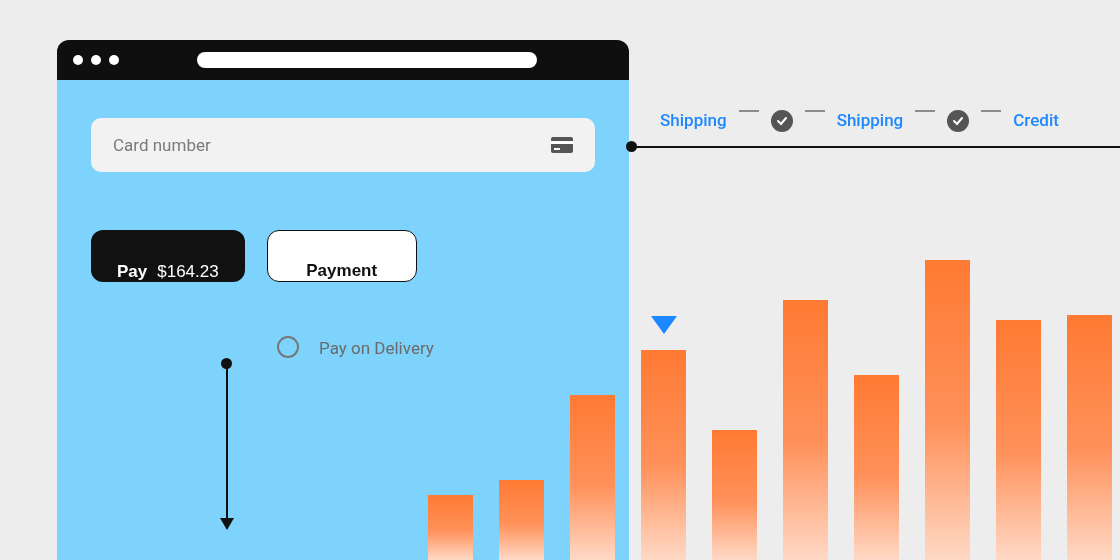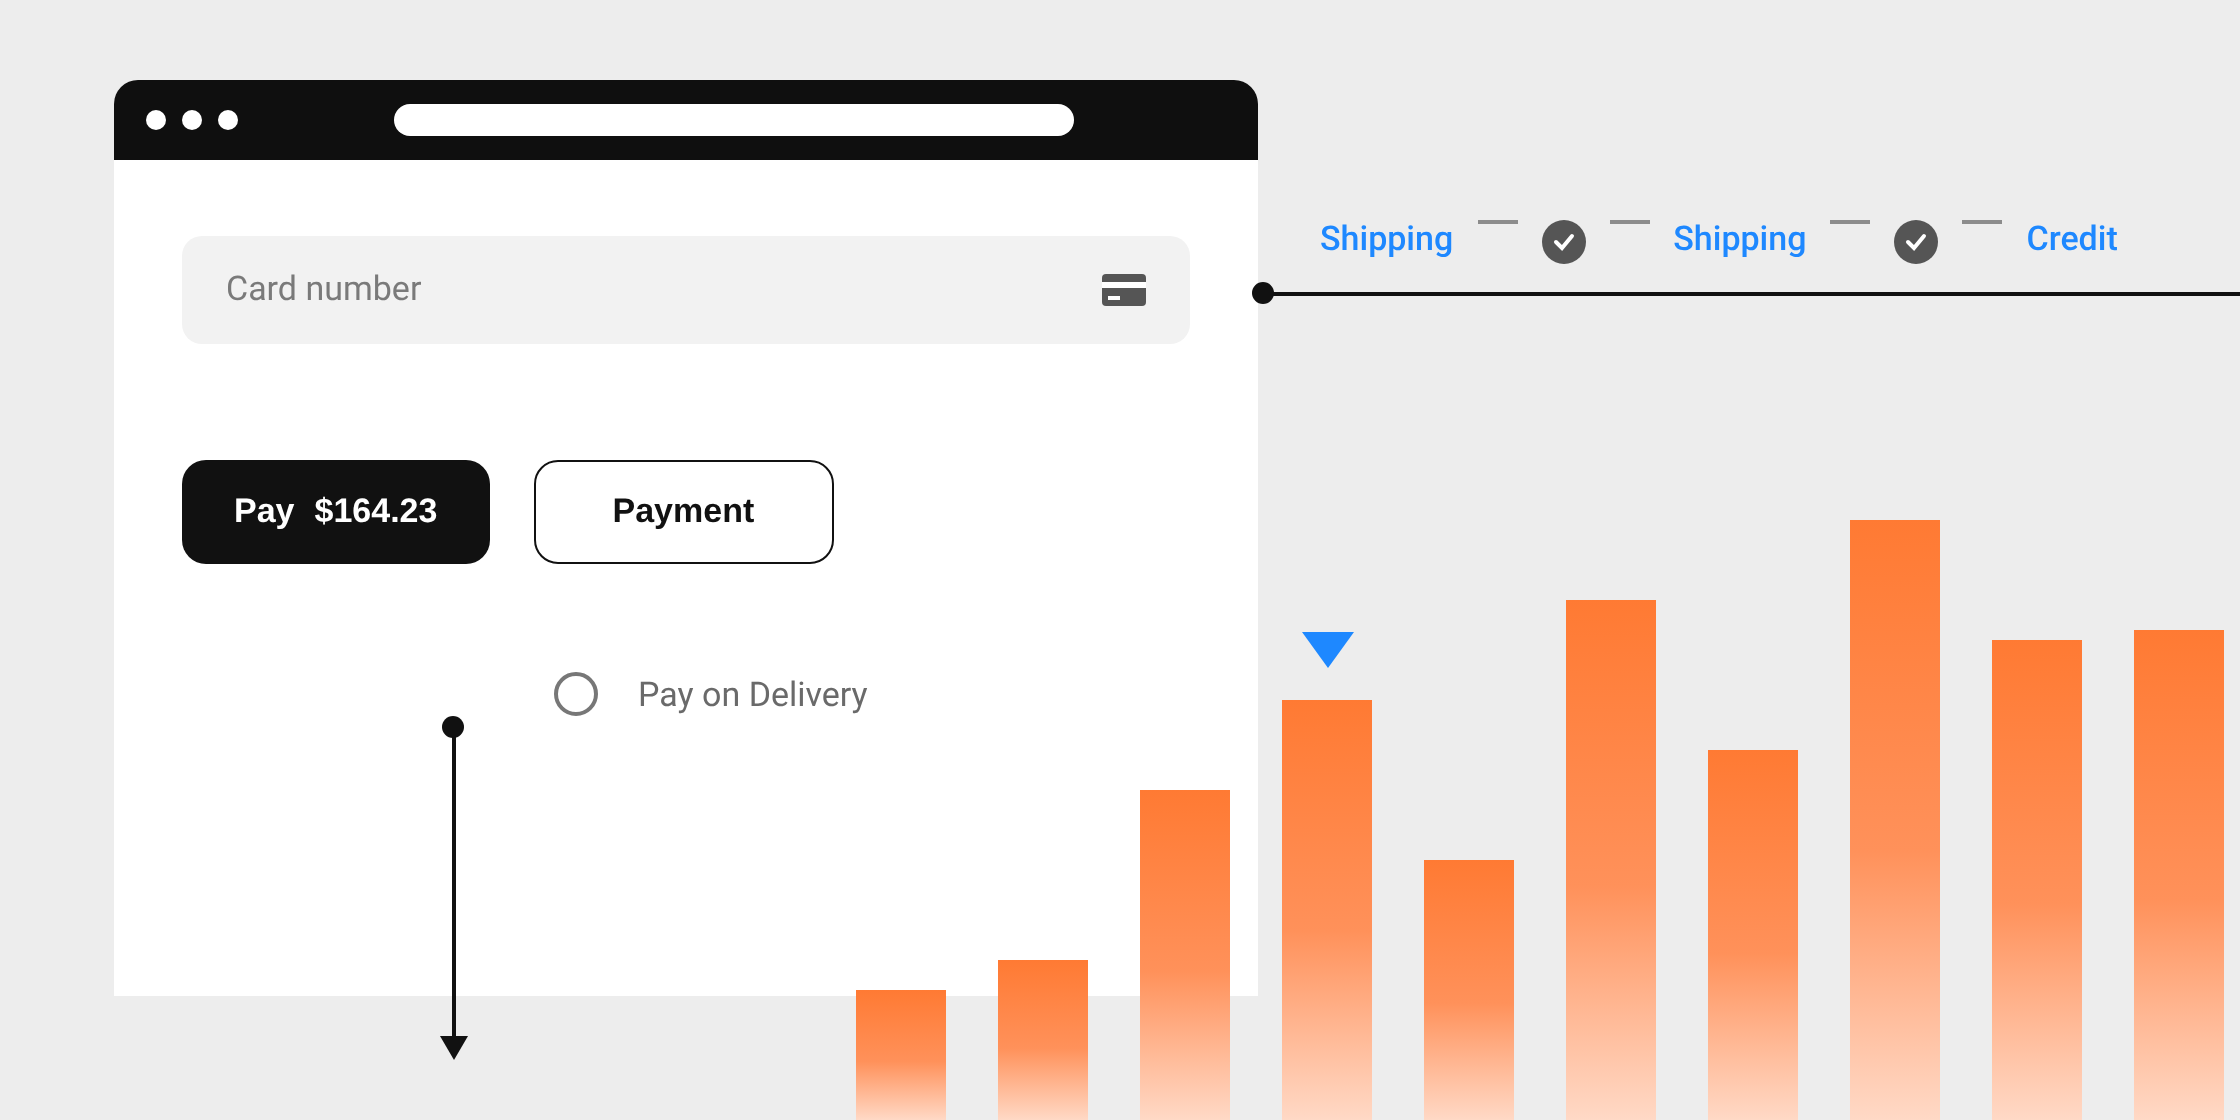--- a/index.html
+++ b/index.html
@@ -8,22 +8,22 @@
     background: #ededed;
     font-family: -apple-system, BlinkMacSystemFont, "Segoe UI", Roboto, Arial, sans-serif;
     position: relative;
     overflow: hidden;
   }
 
   
   .window {
     position: absolute;
     left: 57px; top: 40px;
-    width: 572px; height: 458px;
-    background: #ffffff;
+    width: 572px; height: 520px;
+    background: #7dd3fc;
     border-radius: 12px 12px 0 0;
     overflow: hidden;
     box-shadow: 0 0 0 rgba(0,0,0,0); 
   }
   .titlebar {
     height: 40px;
     background: #0f0f0f;
     display: flex;
     align-items: center;
     padding: 0 16px;
@@ -67,31 +67,31 @@
     display: flex;
     gap: 22px;
     margin-top: 38px;
   }
   .btn {
     height: 52px;
     border-radius: 12px;
     font-size: 17px;
     font-weight: 600;
     display: flex;
-    align-items: center;
+    align-items: flex-end;
     justify-content: center;
     cursor: pointer;
   }
   .btn-pay {
     background: #111;
     color: #fff;
     padding: 0 26px;
     border: none;
   }
-  .btn-pay .amt { margin-left: 10px; font-weight: 700; }
+  .btn-pay .amt { margin-left: 10px; font-weight: 400; }
   .btn-cancel {
     background: #fff;
     color: #111;
     border: 1.5px solid #111;
     width: 150px;
   }
 
   
   .options {
     margin-top: 54px;

